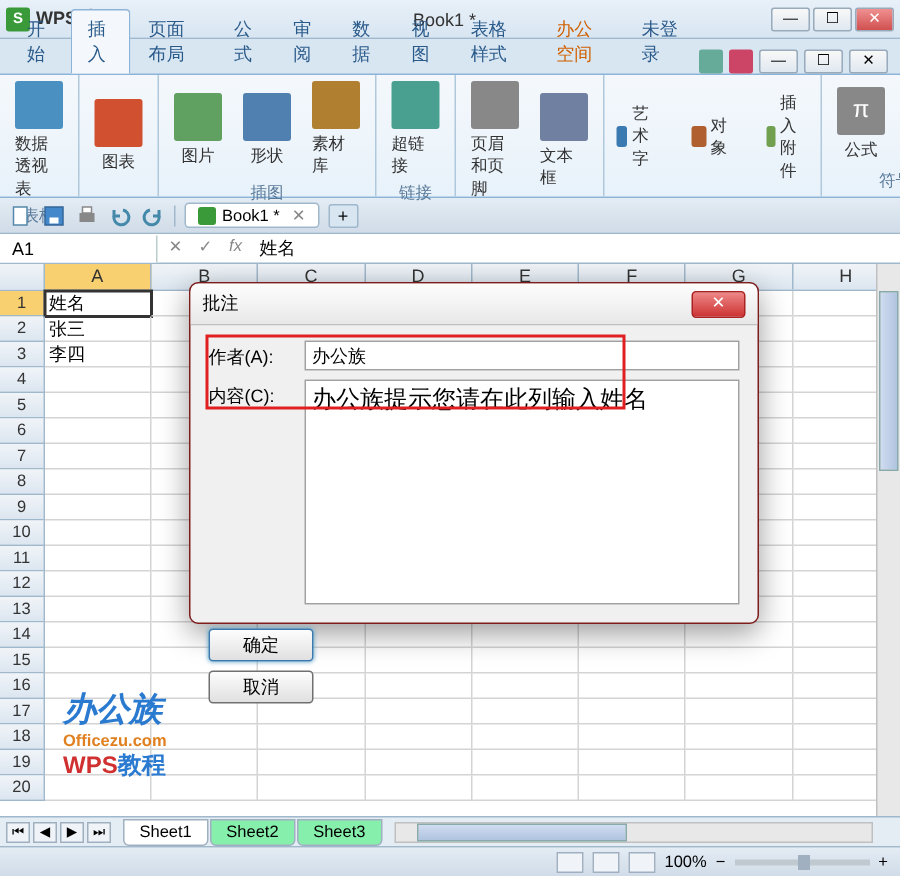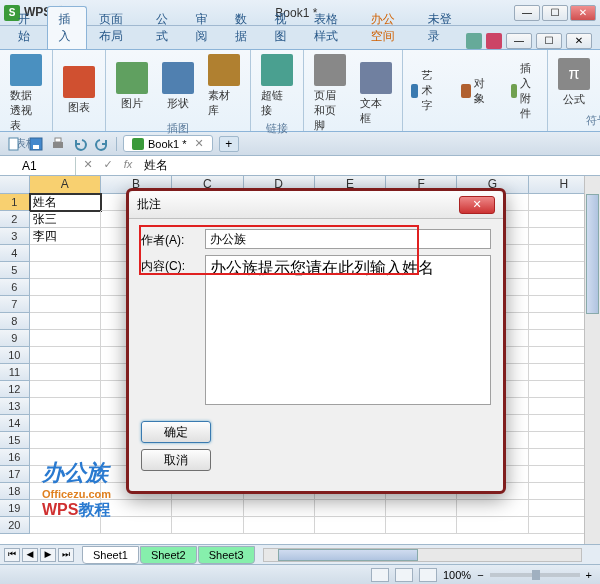--- a/index.html
+++ b/index.html
@@ -38,21 +38,21 @@
 .qat { height: 24px; background: linear-gradient(#e4ecf4,#d0dce8); display: flex; align-items: center; padding: 0 6px; gap: 6px; border-bottom: 1px solid #a0b8cc; }
 .qat-btn { width: 16px; height: 16px; cursor: pointer; }
 .qat-sep { width: 1px; height: 14px; background: #a0b8cc; }
 .qat-tab { background: #fff; border: 1px solid #a0b8cc; border-radius: 3px; padding: 1px 8px; font-size: 11px; display: flex; align-items: center; gap: 4px; }
 .qat-tabicon { width: 12px; height: 12px; background: #3a9a3a; border-radius: 2px; }
 .qat-close { margin-left: 4px; cursor: pointer; color: #888; }
 .qat-add { background: #d8e6f2; border: 1px solid #a0b8cc; width: 20px; text-align: center; font-size: 12px; cursor: pointer; border-radius: 2px; }
 
 
 .fbar { height: 20px; display: flex; align-items: center; border-bottom: 1px solid #a0b8cc; }
-.namebox { width: 76px; border-right: 1px solid #bcc; font-size: 12px; padding: 2px 22px; background: #fff; }
+.namebox { width: 105px; border-right: 1px solid #bcc; font-size: 12px; padding: 2px 8px; background: #fff; }
 .fbar-btns { display: flex; padding: 0 4px; gap: 4px; }
 .fbar-btn { width: 16px; height: 16px; font-size: 11px; color: #888; text-align: center; cursor: pointer; }
 .fbar-input { flex: 1; font-size: 12px; padding: 2px 4px; }
 
 
 .grid { position: relative; height: 380px; overflow: hidden; }
 .colheads { display: flex; height: 18px; background: linear-gradient(#f0f4f8,#dce6f0); border-bottom: 1px solid #a0b8cc; }
 .corner { width: 30px; border-right: 1px solid #a0b8cc; background: linear-gradient(#f0f4f8,#dce6f0); }
 .colhead { width: 72px; border-right: 1px solid #a0b8cc; font-size: 12px; text-align: center; line-height: 17px; color: #333; }
 .colhead.sel { background: #f8d070; }
@@ -83,21 +83,21 @@
 .statusbar { position: absolute; bottom: 0; left: 0; right: 0; height: 20px; background: linear-gradient(#e4ecf4,#d0dce8); display: flex; align-items: center; justify-content: flex-end; padding: 0 8px; gap: 6px; font-size: 11px; border-top: 1px solid #a0b8cc; }
 .sb-btn { width: 18px; height: 14px; border: 1px solid #a0b0c0; background: #f0f4f8; cursor: pointer; }
 .zoom-slider { width: 90px; height: 4px; background: #c0c8d0; position: relative; }
 .zoom-thumb { position: absolute; left: 42px; top: -3px; width: 8px; height: 10px; background: #a0b0c0; }
 
 
 .vscroll { position: absolute; right: 0; top: 176px; bottom: 40px; width: 16px; background: #e8e8e8; border-left: 1px solid #c0c0c0; }
 .vscroll-thumb { position: absolute; top: 18px; height: 120px; left: 1px; right: 1px; background: linear-gradient(90deg,#d0dcf0,#b0c4e0); border: 1px solid #8aa; }
 
 
-.dialog { position: absolute; left: 126px; top: 188px; width: 380px; height: 306px; background: #f0f0f0; border: 3px solid #7f1d1d; border-radius: 6px; box-shadow: 0 6px 20px rgba(0,0,0,0.4); }
+.dialog { position: absolute; left: 126px; top: 188px; width: 380px; height: 228px; background: #f0f0f0; border: 1px solid #7f1d1d; border-radius: 6px; box-shadow: 0 6px 20px rgba(0,0,0,0.4); }
 .dlg-title { height: 28px; background: linear-gradient(#fdfdfd,#e8e8e8); border-bottom: 1px solid #c0c0c0; border-radius: 6px 6px 0 0; display: flex; align-items: center; padding: 0 8px; font-size: 12px; }
 .dlg-close { margin-left: auto; width: 36px; height: 18px; background: linear-gradient(#e88,#c33); border: 1px solid #a22; border-radius: 3px; color: #fff; text-align: center; font-size: 11px; line-height: 15px; cursor: pointer; }
 .dlg-body { padding: 10px 12px; display: flex; gap: 10px; flex-direction: column; }
 .dlg-left { flex: 1; }
 .dlg-row { display: flex; align-items: flex-start; margin-bottom: 6px; gap: 6px; }
 .dlg-label { font-size: 12px; width: 58px; padding-top: 3px; }
 .dlg-input { flex: 1; border: 1px solid #a0a0a0; background: #fff; font-size: 12px; padding: 2px 4px; height: 20px; }
 .dlg-textarea { flex: 1; border: 1px solid #a0a0a0; background: #fff; font-size: 16px; padding: 2px 4px; height: 150px; resize: none; }
 .dlg-right { width: 70px; display: flex; flex-direction: column; gap: 6px; }
 .dlg-btn { height: 22px; border: 1px solid #707070; border-radius: 3px; background: linear-gradient(#fdfdfd,#e0e0e0); font-size: 12px; cursor: pointer; }

